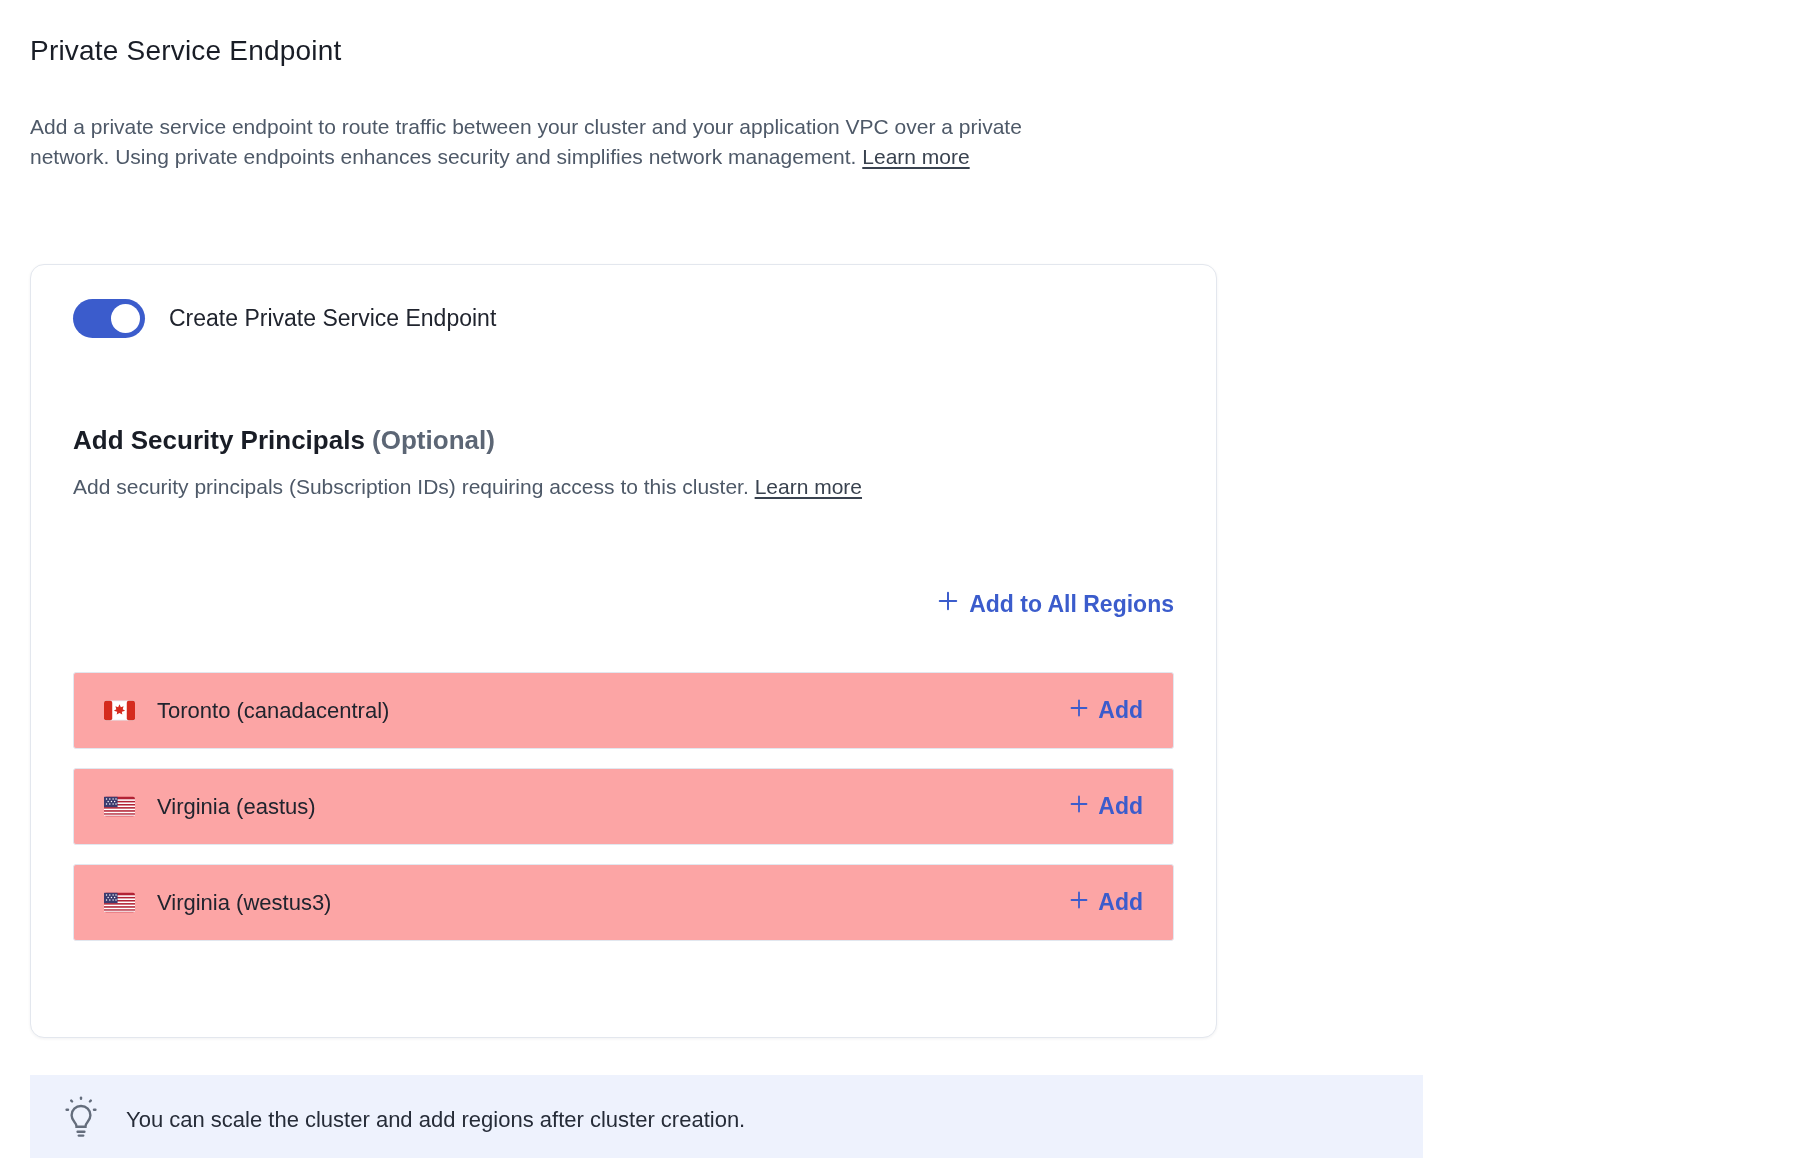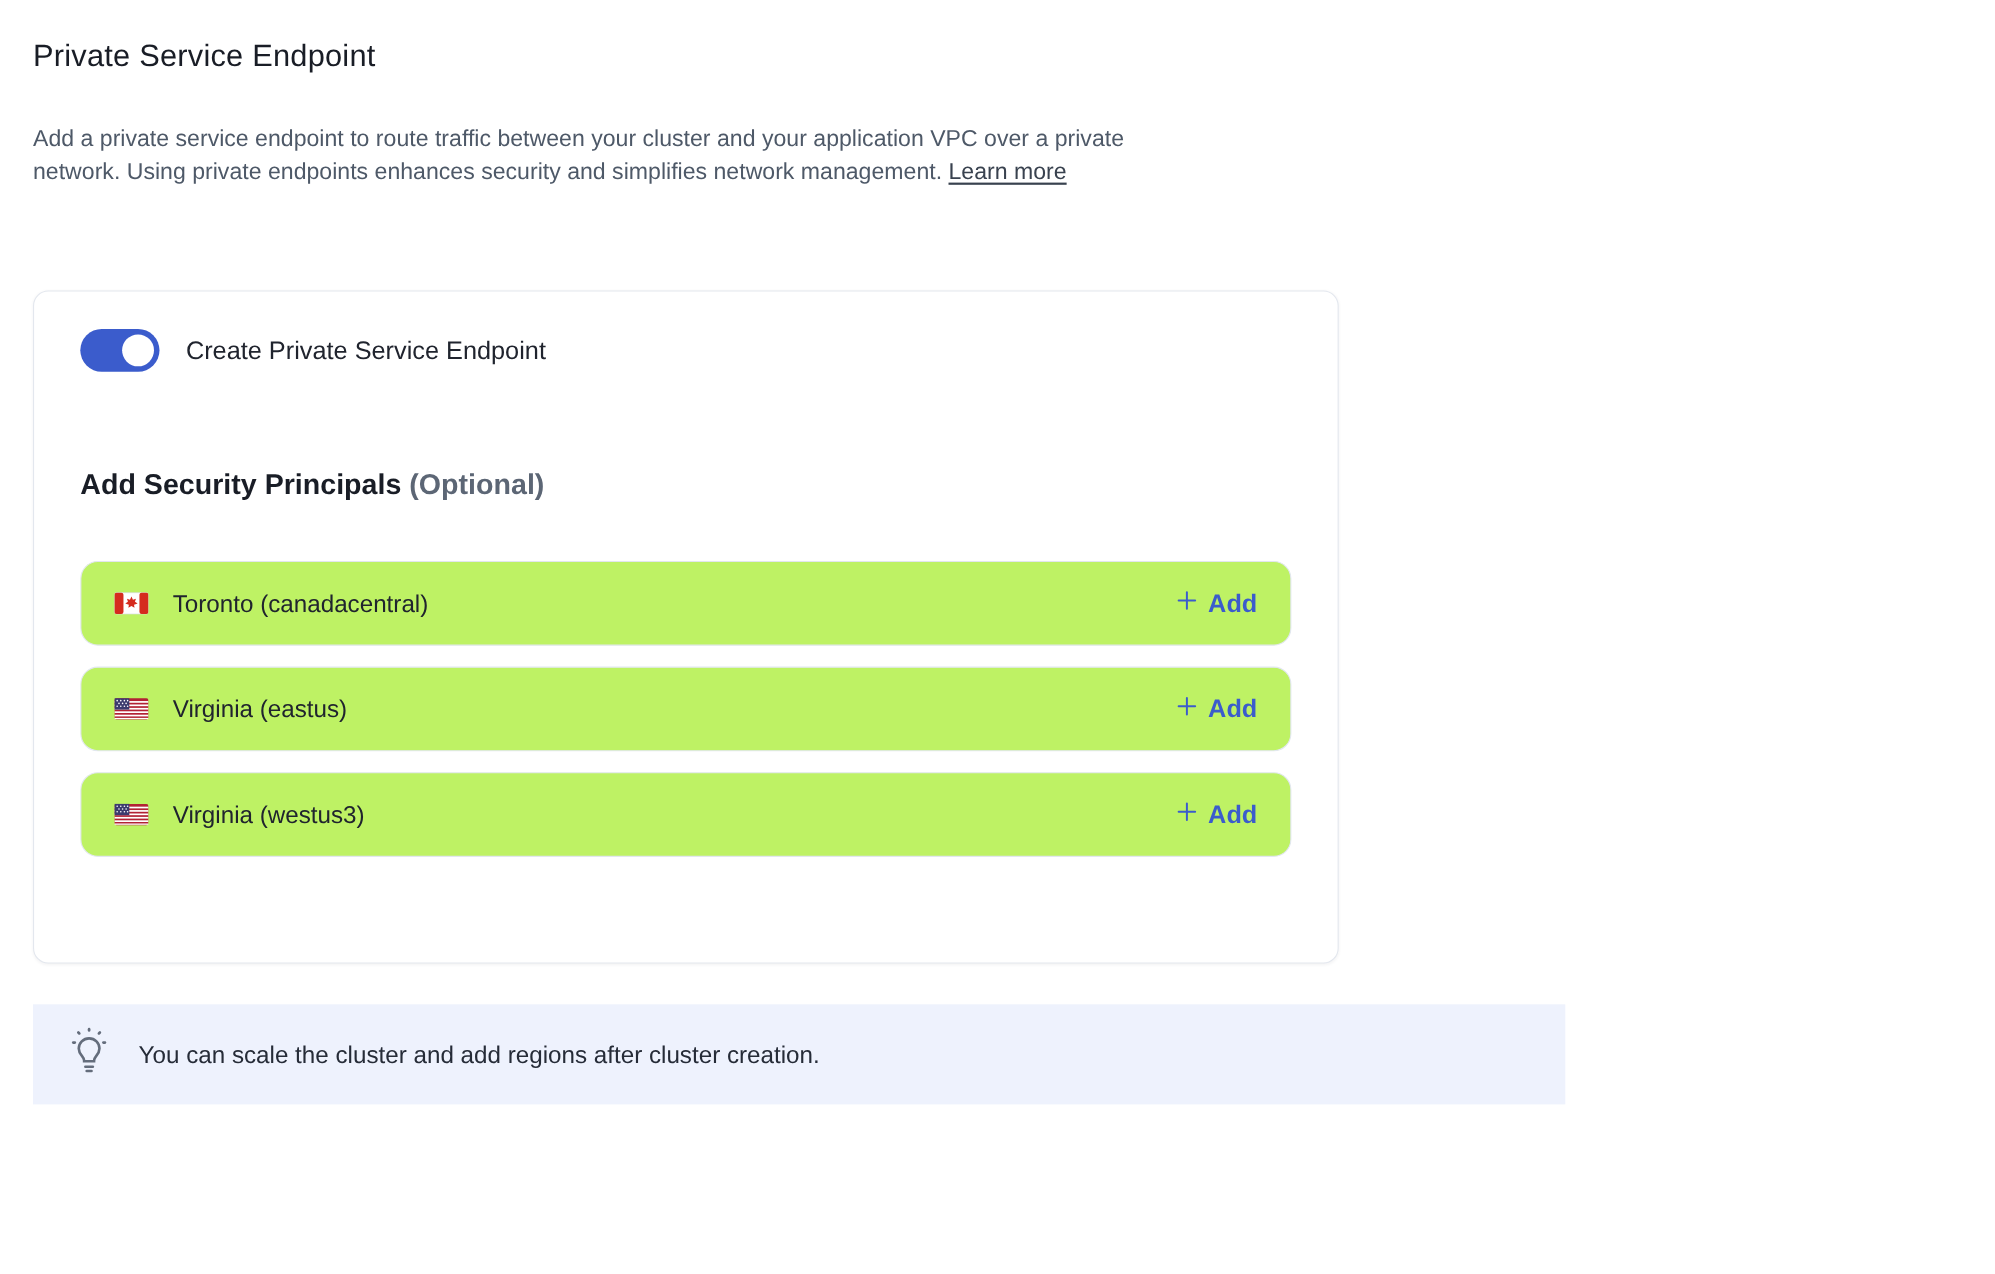--- a/index.html
+++ b/index.html
@@ -49,23 +49,23 @@
   .add-all-row { margin-top: 88px; display: flex; justify-content: flex-end; }
   .add-all-link {
     display: inline-flex; align-items: center; gap: 10px;
     color: #3B5CCC; font-size: 23px; font-weight: 700; cursor: pointer;
     background: none; border: none; font-family: inherit;
   }
   .plus-icon { display: inline-block; }
 
   .regions { margin-top: 54px; }
   .region-row {
-    height: 77px; border: 1.5px solid #E2E7EF; border-radius: 16px;
+    height: 77px; border: 1.5px solid #E2E7EF; border-radius: 3px;
     display: flex; align-items: center; padding: 0 30px;
-    margin-bottom: 19px; background: #bef264;
+    margin-bottom: 19px; background: #fca5a5;
   }
   .region-row:last-child { margin-bottom: 0; }
   .flag { width: 31px; height: 23px; flex: 0 0 auto; display: flex; align-items: center; }
   .region-label { margin-left: 22px; font-size: 22px; color: #20242E; }
   .region-add {
     margin-left: auto; display: inline-flex; align-items: center; gap: 9px;
     color: #3B5CCC; font-size: 23px; font-weight: 700; cursor: pointer;
     background: none; border: none; font-family: inherit;
   }
 
@@ -92,21 +92,33 @@
     <div class="toggle-row">
       <div class="toggle" role="switch" aria-checked="true">
         <div class="knob"></div>
       </div>
       <span class="toggle-label">Create Private Service Endpoint</span>
     </div>
 
     <h2 class="section-title"><span>Add Security Principals</span>
       <span class="optional">(Optional)</span></h2>
 
-
+    <p class="section-desc"><span>Add security principals (Subscription IDs) requiring access to this cluster.</span>
+      <span class="inline-link">Learn more</span></p>
+
+    <div class="add-all-row">
+      <button class="add-all-link">
+        <span class="plus-icon">
+          <svg width="22" height="22" viewBox="0 0 20 20" fill="none">
+            <path d="M10 2.5v15M2.5 10h15" stroke="#3B5CCC" stroke-width="1.8" stroke-linecap="round"></path>
+          </svg>
+        </span>
+        <span>Add to All Regions</span>
+      </button>
+    </div>
 
     <div class="regions">
 
       <div class="region-row">
         <span class="flag">
           <svg width="31" height="23" viewBox="0 0 32 22">
             <rect x="0" y="1" width="32" height="20" rx="2" fill="#ffffff" stroke="#d7dbe2" stroke-width="0.6"></rect>
             <rect x="0" y="1" width="8.5" height="20" rx="2" fill="#D52B1E"></rect>
             <rect x="23.5" y="1" width="8.5" height="20" rx="2" fill="#D52B1E"></rect>
             <polygon fill="#D52B1E" points="16,4.5 17.4,7.6 20.2,6.6 19.3,9.6 21.8,11.2 18.4,12.2 18.9,15.2 16,13.6 13.1,15.2 13.6,12.2 10.2,11.2 12.7,9.6 11.8,6.6 14.6,7.6"></polygon>

